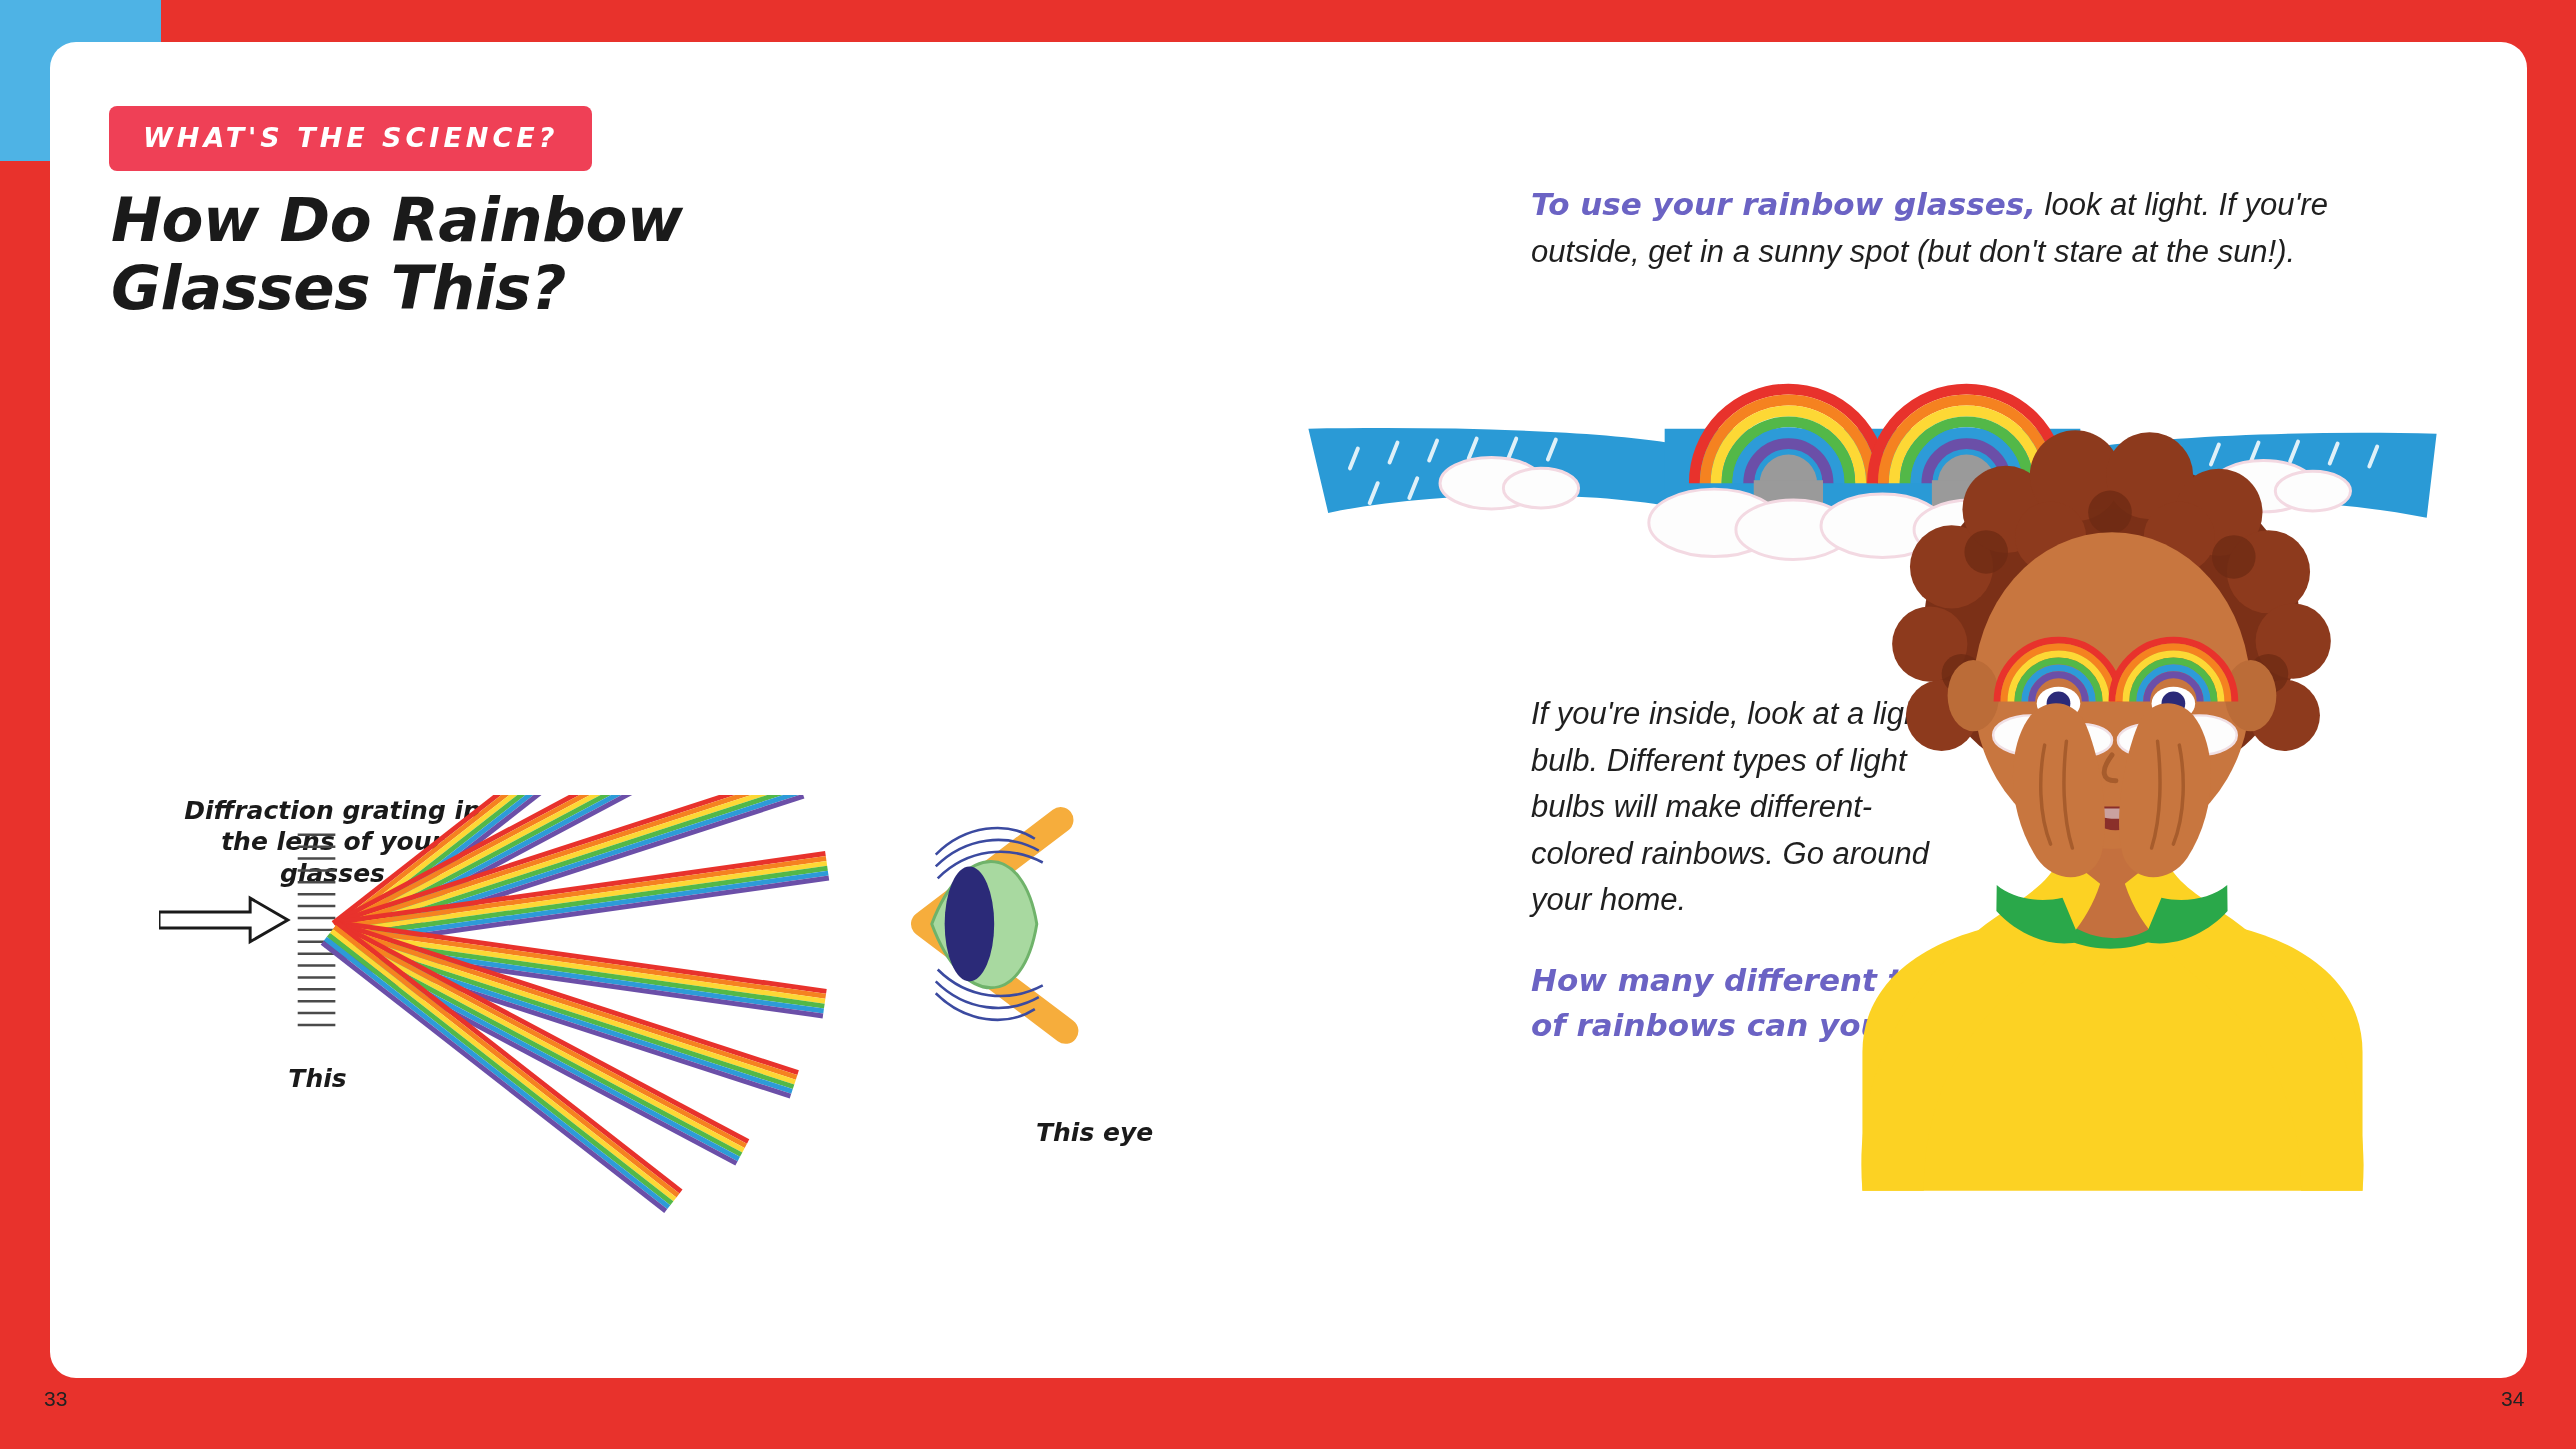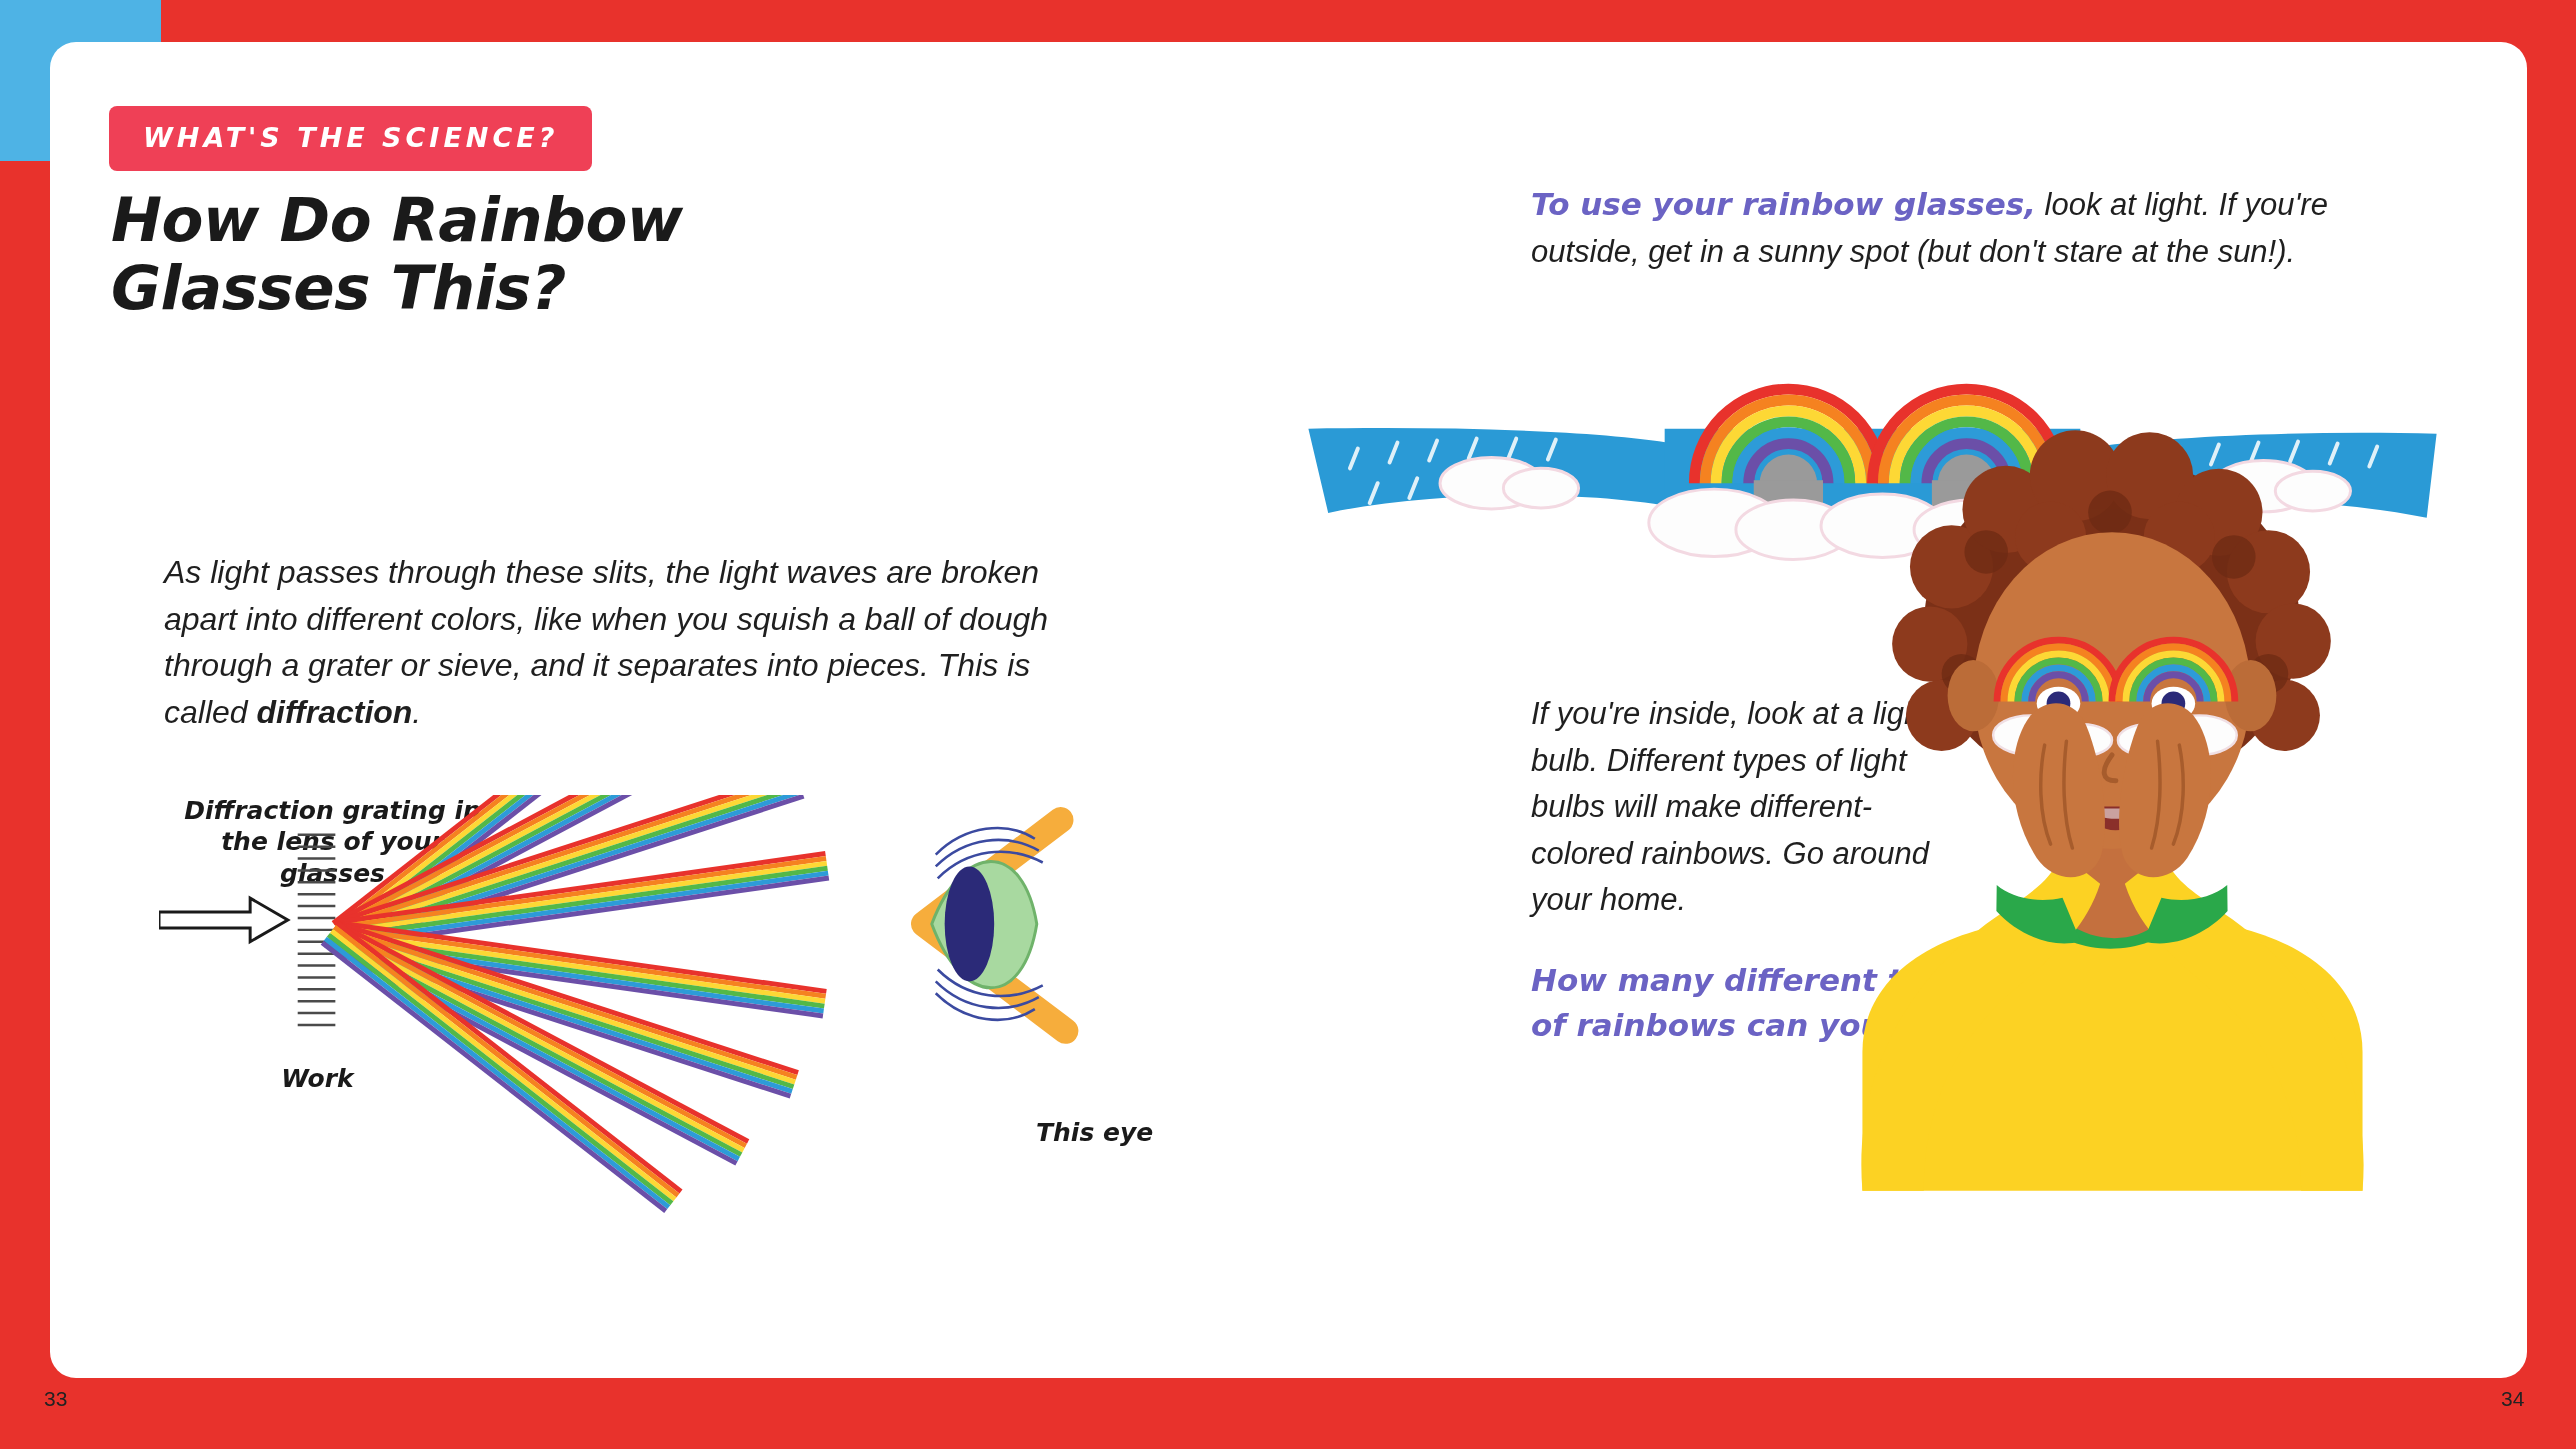--- a/index.html
+++ b/index.html
@@ -310,27 +310,24 @@
 
   <div class="spread">
 
     <div class="left-page">
 
       <div class="tag">WHAT'S THE SCIENCE?</div>
 
       <div class="headline">How Do Rainbow Glasses This?</div>
 
 
-      <div class="body-text" id="para2">
-        <span>As light passes through these slits, the light waves are broken apart into different colors, like when you squish a ball of dough through a grater or sieve, and it separates into pieces. This is called </span><b>diffraction</b><span>.</span>
-      </div>
 
       <div class="diagram">
         <div class="diagram-label" id="lbl-grating">Diffraction grating in the lens of your glasses</div>
-        <div class="diagram-label" id="lbl-light">Work</div>
+        <div class="diagram-label" id="lbl-light">This</div>
         <div class="diagram-label" id="lbl-eye">This eye</div>
 
         <svg width="1070" height="456" viewBox="0 0 1080 460" style="position:absolute;left:0;top:0;">
 
           <g>
             <path d="M 0 118 L 92 118 L 92 104 L 130 126 L 92 148 L 92 134 L 0 134 Z" fill="#ffffff" stroke="#1a1a1a" stroke-width="3"></path>
           </g>
 
           <g stroke="#4a4a4a" stroke-width="2.5">
             <line x1="140" y1="40" x2="178" y2="40"></line>

